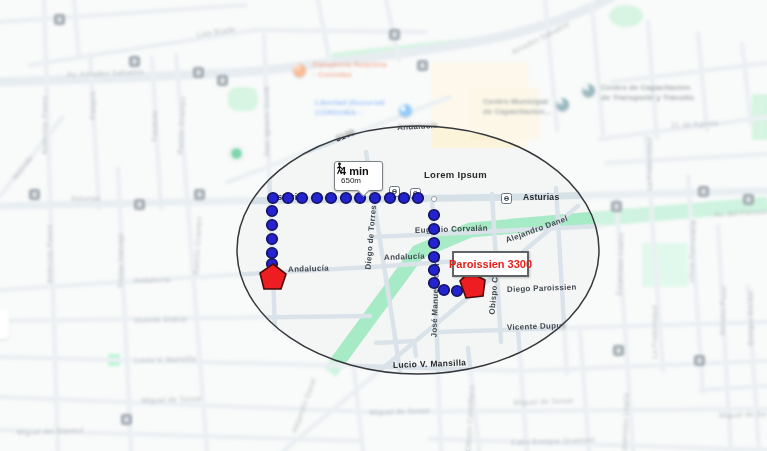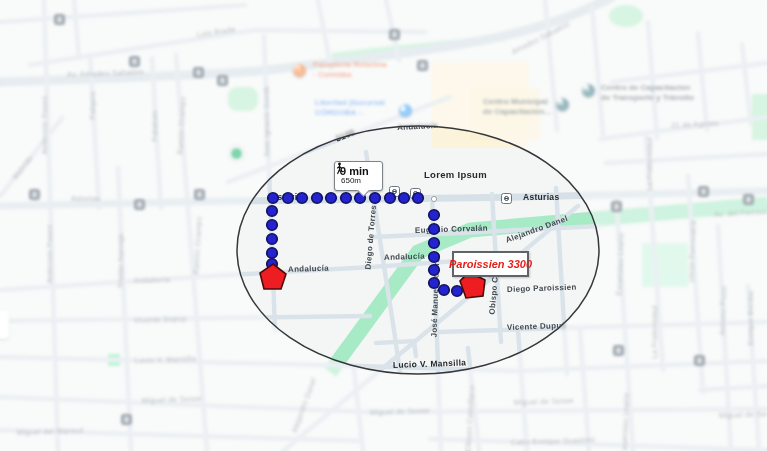--- a/index.html
+++ b/index.html
@@ -304,23 +304,23 @@
   <svg id="ellipse-svg" width="767" height="451">
     <ellipse id="hl-ellipse" fill="none" stroke-width="1.5" cx="418" cy="250" rx="181" ry="124" stroke="#34383c"></ellipse>
   </svg>
 
   <div class="callout">
     <div class="co-row">
       <svg width="9" height="13" viewBox="0 0 10 14">
         <circle cx="5" cy="2" r="1.6" fill="#111"></circle>
         <path d="M5,3.6 L5,8 M5,8 L3,12.6 M5,8 L7,12.6 M5,4.6 L2.8,6.4 M5,4.6 L7.4,6.8" stroke="#111" stroke-width="1.3" fill="none" stroke-linecap="round"></path>
       </svg>
-      <span class="co-time">9 min</span>
+      <span class="co-time">4 min</span>
     </div>
     <div class="co-dist">650m</div>
   </div>
 
-  <div class="ann-box" id="dest-box" style="left: 452px; top: 251px; width: 73px; height: 22px; font-style: italic;">
+  <div class="ann-box" id="dest-box" style="left: 452px; top: 251px; width: 73px; height: 22px;">
     <span>Paroissien 3300</span>
   </div>
 
   <div class="edge-box"></div>
 </div>
 
 </body></html>

